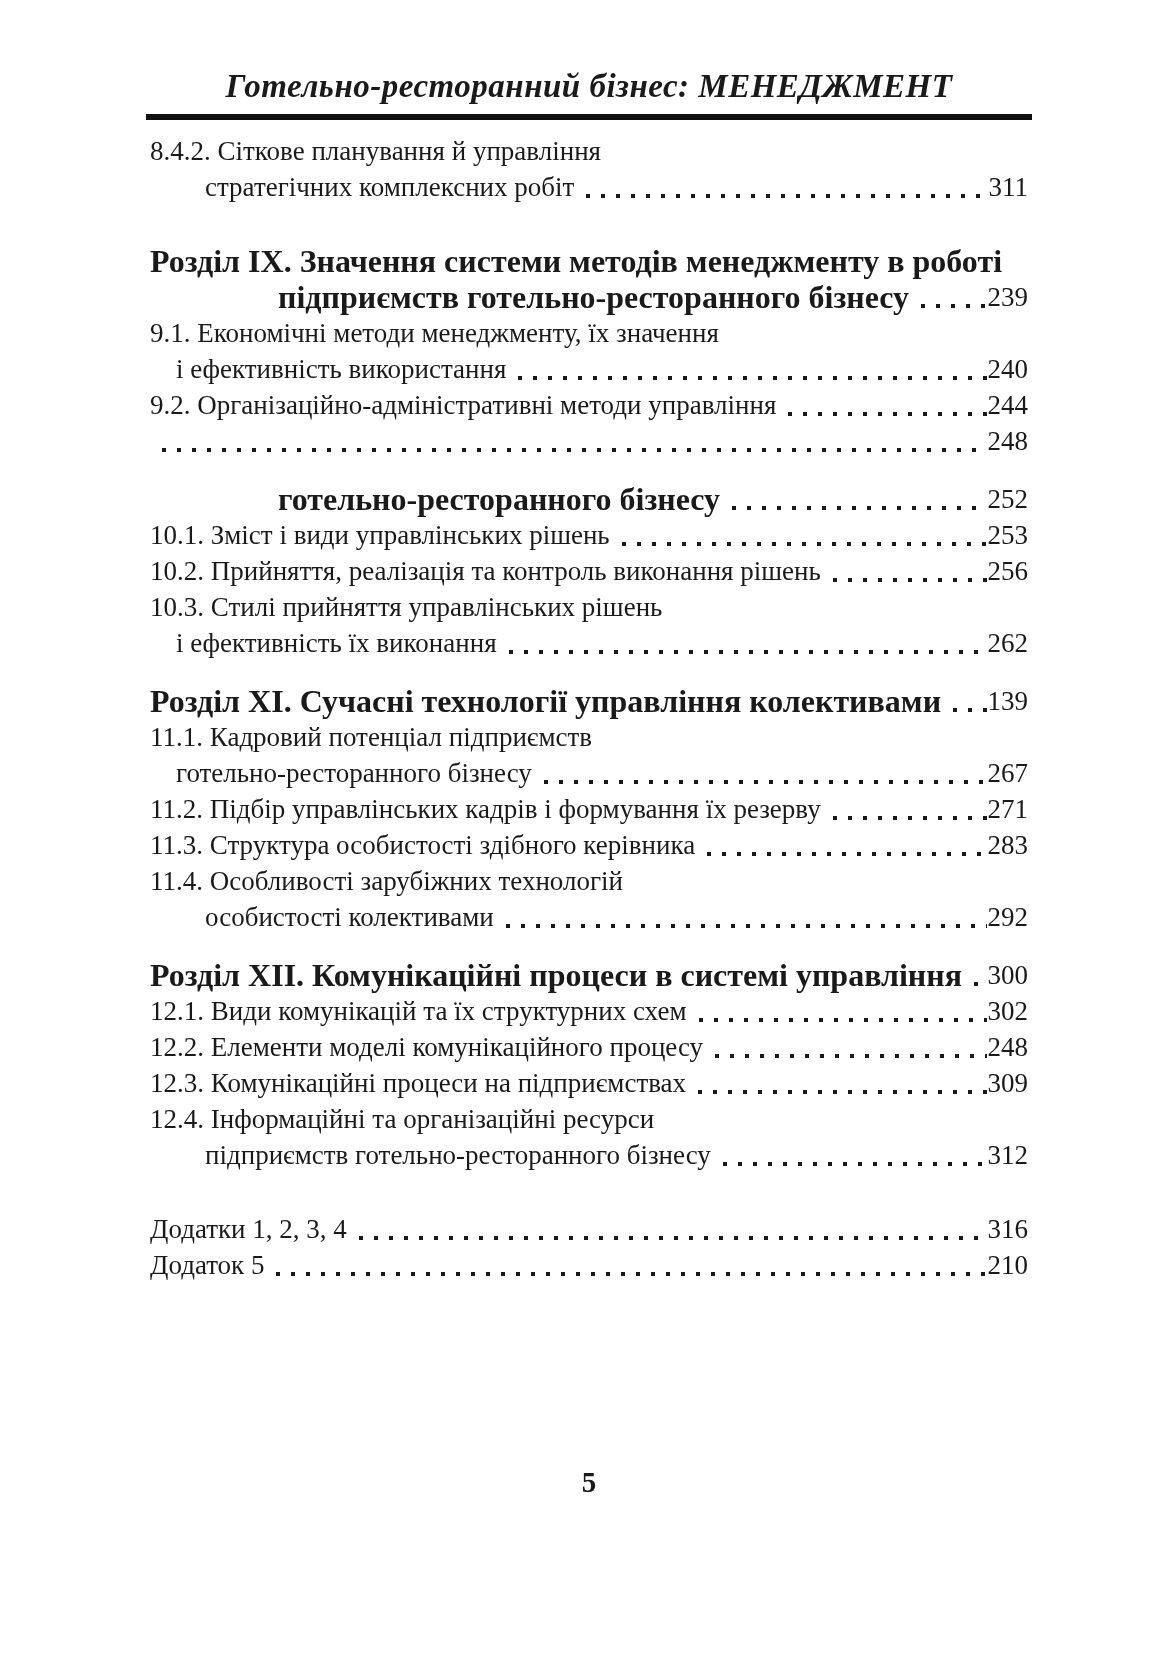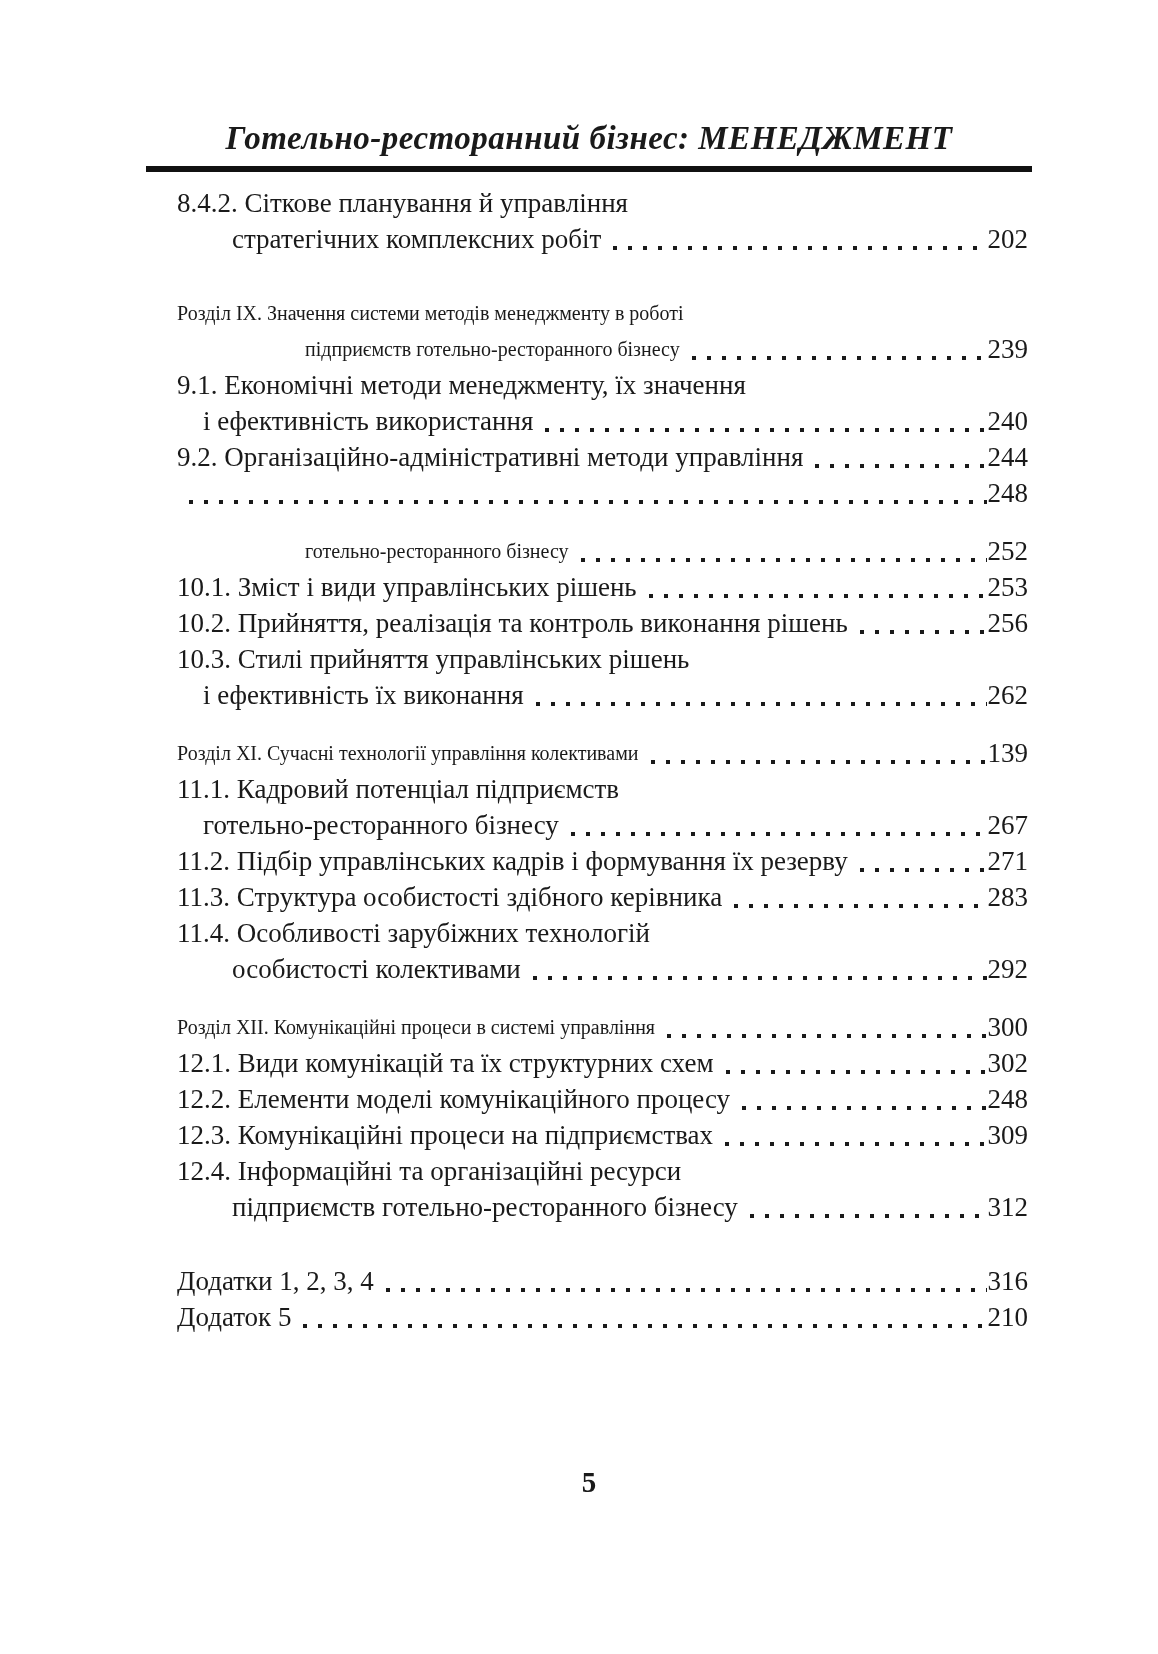--- a/index.html
+++ b/index.html
@@ -7,42 +7,42 @@
     width: 1158px; height: 1654px;
     background: #ffffff;
     color: #1a1a1a;
     font-family: "Liberation Serif", "DejaVu Serif", serif;
     position: relative;
     overflow: hidden;
   }
   .page { position: absolute; inset: 0; }
 
   
-  .header { padding-top: 120px; font-family: Liberation Serif, serif; }
+  .header { padding-top: 68px; font-family: Liberation Serif, serif; }
   .header-title {
     width: 882px; margin: 0 auto 0 148px;
     text-align: center;
     font-size: 33px; font-weight: bold; font-style: italic;
     letter-spacing: 0.5px;
     white-space: nowrap;
   }
   .header-rule {
     margin: 9px 0 0 146px;
     width: 886px; height: 6px;
     background: #111111;
   }
 
   
   .toc { margin: 13px 0 0 150px; width: 878px; font-size: 27px; }
   .entry { }
   .gap    { margin-top: 22px; }
   .gap-lg { margin-top: 38px; }
-  .line { display: flex; line-height: 36px; margin-left: 27px; }
+  .line { display: flex; line-height: 36px; }
   .txt { white-space: nowrap; }
-  .chapter .txt { font-weight: normal; font-size: 20px; }
+  .chapter .txt { font-weight: bold; font-size: 32px; }
   .ind-sm { padding-left: 26px; }
   .ind-md { padding-left: 55px; }
   .ind-ch { padding-left: 128px; }
   .leader {
     flex: 1 1 auto;
     align-self: flex-end;
     height: 4px;
     margin: 0 1px 7px 12px;
     background-image: repeating-linear-gradient(to right, #1a1a1a 0 4px, transparent 4px 15px);
   }
@@ -67,21 +67,21 @@
 
   <div class="toc">
 
     <div class="entry">
       <div class="line">
           <span class="txt">8.4.2. Сіткове планування й управління</span>
         </div>
       <div class="line">
           <span class="txt ind-md">стратегічних комплексних робіт</span>
           <span class="leader"></span>
-          <span class="pg">202</span>
+          <span class="pg">311</span>
         </div>
     </div>
 
     <div class="entry chapter gap-lg">
       <div class="line">
           <span class="txt">Розділ IX. Значення системи методів менеджменту в роботі</span>
         </div>
       <div class="line">
           <span class="txt ind-ch">підприємств готельно-ресторанного бізнесу</span>
           <span class="leader"></span>

